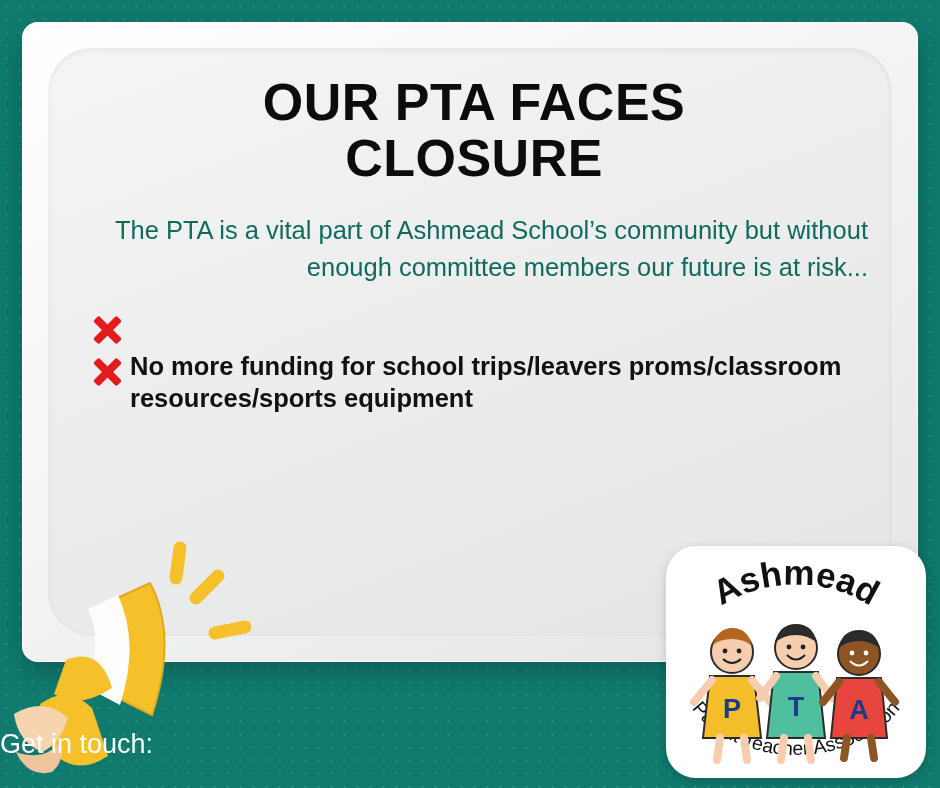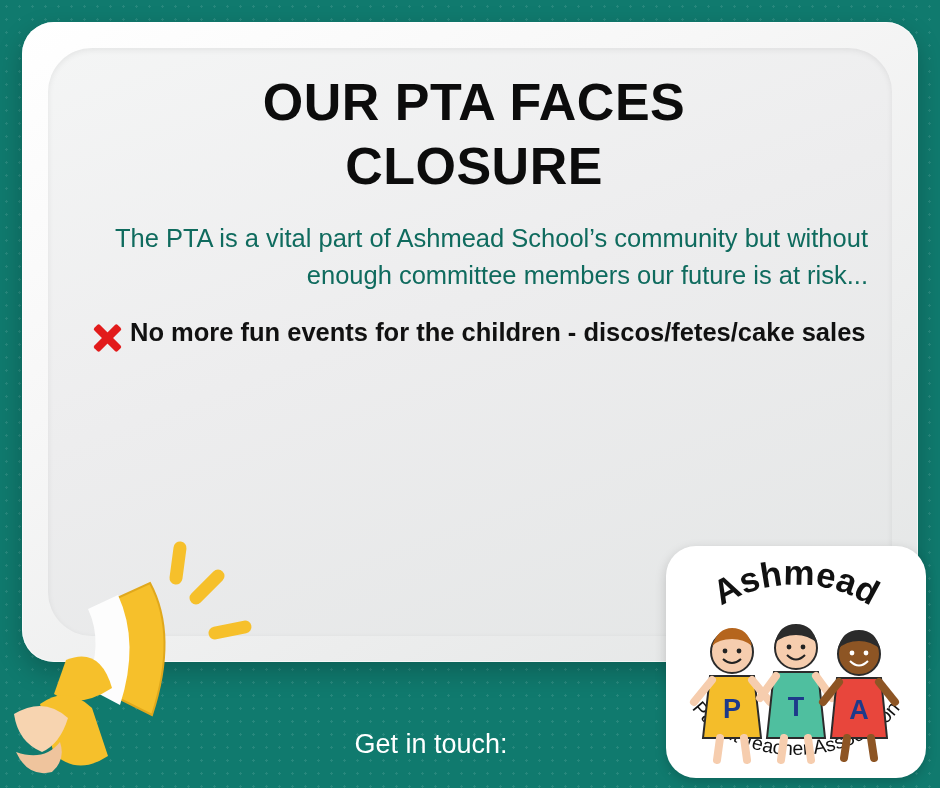--- a/index.html
+++ b/index.html
@@ -21,21 +21,21 @@
     background-size: 13px 13px;
     background-position: 0 0;
   }
 
   .card {
     position: absolute;
     left: 22px;
     top: 22px;
     width: 896px;
     height: 640px;
-    border-radius: 32px;
+    border-radius: 16px;
     background: linear-gradient(150deg, #ffffff 0%, #f7f7f7 35%, #eceded 70%, #e3e5e5 100%);
     box-shadow: 0 10px 26px rgba(0,0,0,0.22), inset 0 0 0 1px rgba(255,255,255,0.6);
     padding: 10px 34px 0 34px;
   }
   .card-inner {
     position: absolute;
     left: 26px;
     top: 26px;
     right: 26px;
     bottom: 26px;
@@ -53,21 +53,21 @@
 
   h1 {
     font-size: 52px;
     font-weight: bold;
     letter-spacing: 0.5px;
     text-align: center;
     color: #0c0c0c;
     line-height: 1.08;
     margin-bottom: 26px;
   }
-  h1 .l2 { display: block; margin-top: 8px; }
+  h1 .l2 { display: block; }
 
   .subhead {
     color: #0f6b5e;
     font-size: 25.5px;
     line-height: 1.42;
     text-align: right;
     margin: 0 2px 22px 2px;
   }
 
   .points { margin-left: 10px; }
@@ -113,24 +113,24 @@
     border-radius: 30px;
     background: #ffffff;
     box-shadow: 0 4px 12px rgba(0,0,0,0.18);
     overflow: hidden;
   }
   .logo svg { display: block; }
 
   
   .footer {
     position: absolute;
-    left: 16px;
+    left: 0;
     right: 0;
     bottom: 24px;
-    text-align: center;
+    text-align: left;
     color: #ffffff;
   }
   .footer .line1 { font-size: 27px; margin-bottom: 4px; }
   .footer .line2 { font-size: 29px; }
   .footer-wrap { width: 830px; }
 
   
   .megaphone {
     position: absolute;
     left: 0;
@@ -151,21 +151,24 @@
     <h1>
       <span>OUR PTA FACES</span>
       <span class="l2">CLOSURE</span>
     </h1>
 
     <div class="subhead">The PTA is a vital part of Ashmead School’s community but without enough committee members our future is at risk...</div>
 
     <div class="points">
       <div class="point">
         <span class="cross"></span>
-        <span class="ptext">No more fun events for the children - discos/fetes/cake sales</span>
+      </div>
+      <div class="point">
+        <span class="cross"></span>
+        <span class="ptext">No more funding for school trips/leavers proms/classroom resources/sports equipment</span>
       </div>
     </div>
   </div>
 </div>
 
 <div class="logo">
   <svg width="260" height="232" viewBox="0 0 260 232">
 
     <path id="arcTop" d="M 22,96 A 118,96 0 0 1 238,96" fill="none" stroke="none"></path>
     <text font-family="Liberation Sans, sans-serif" font-size="35" font-weight="bold" fill="#111">

